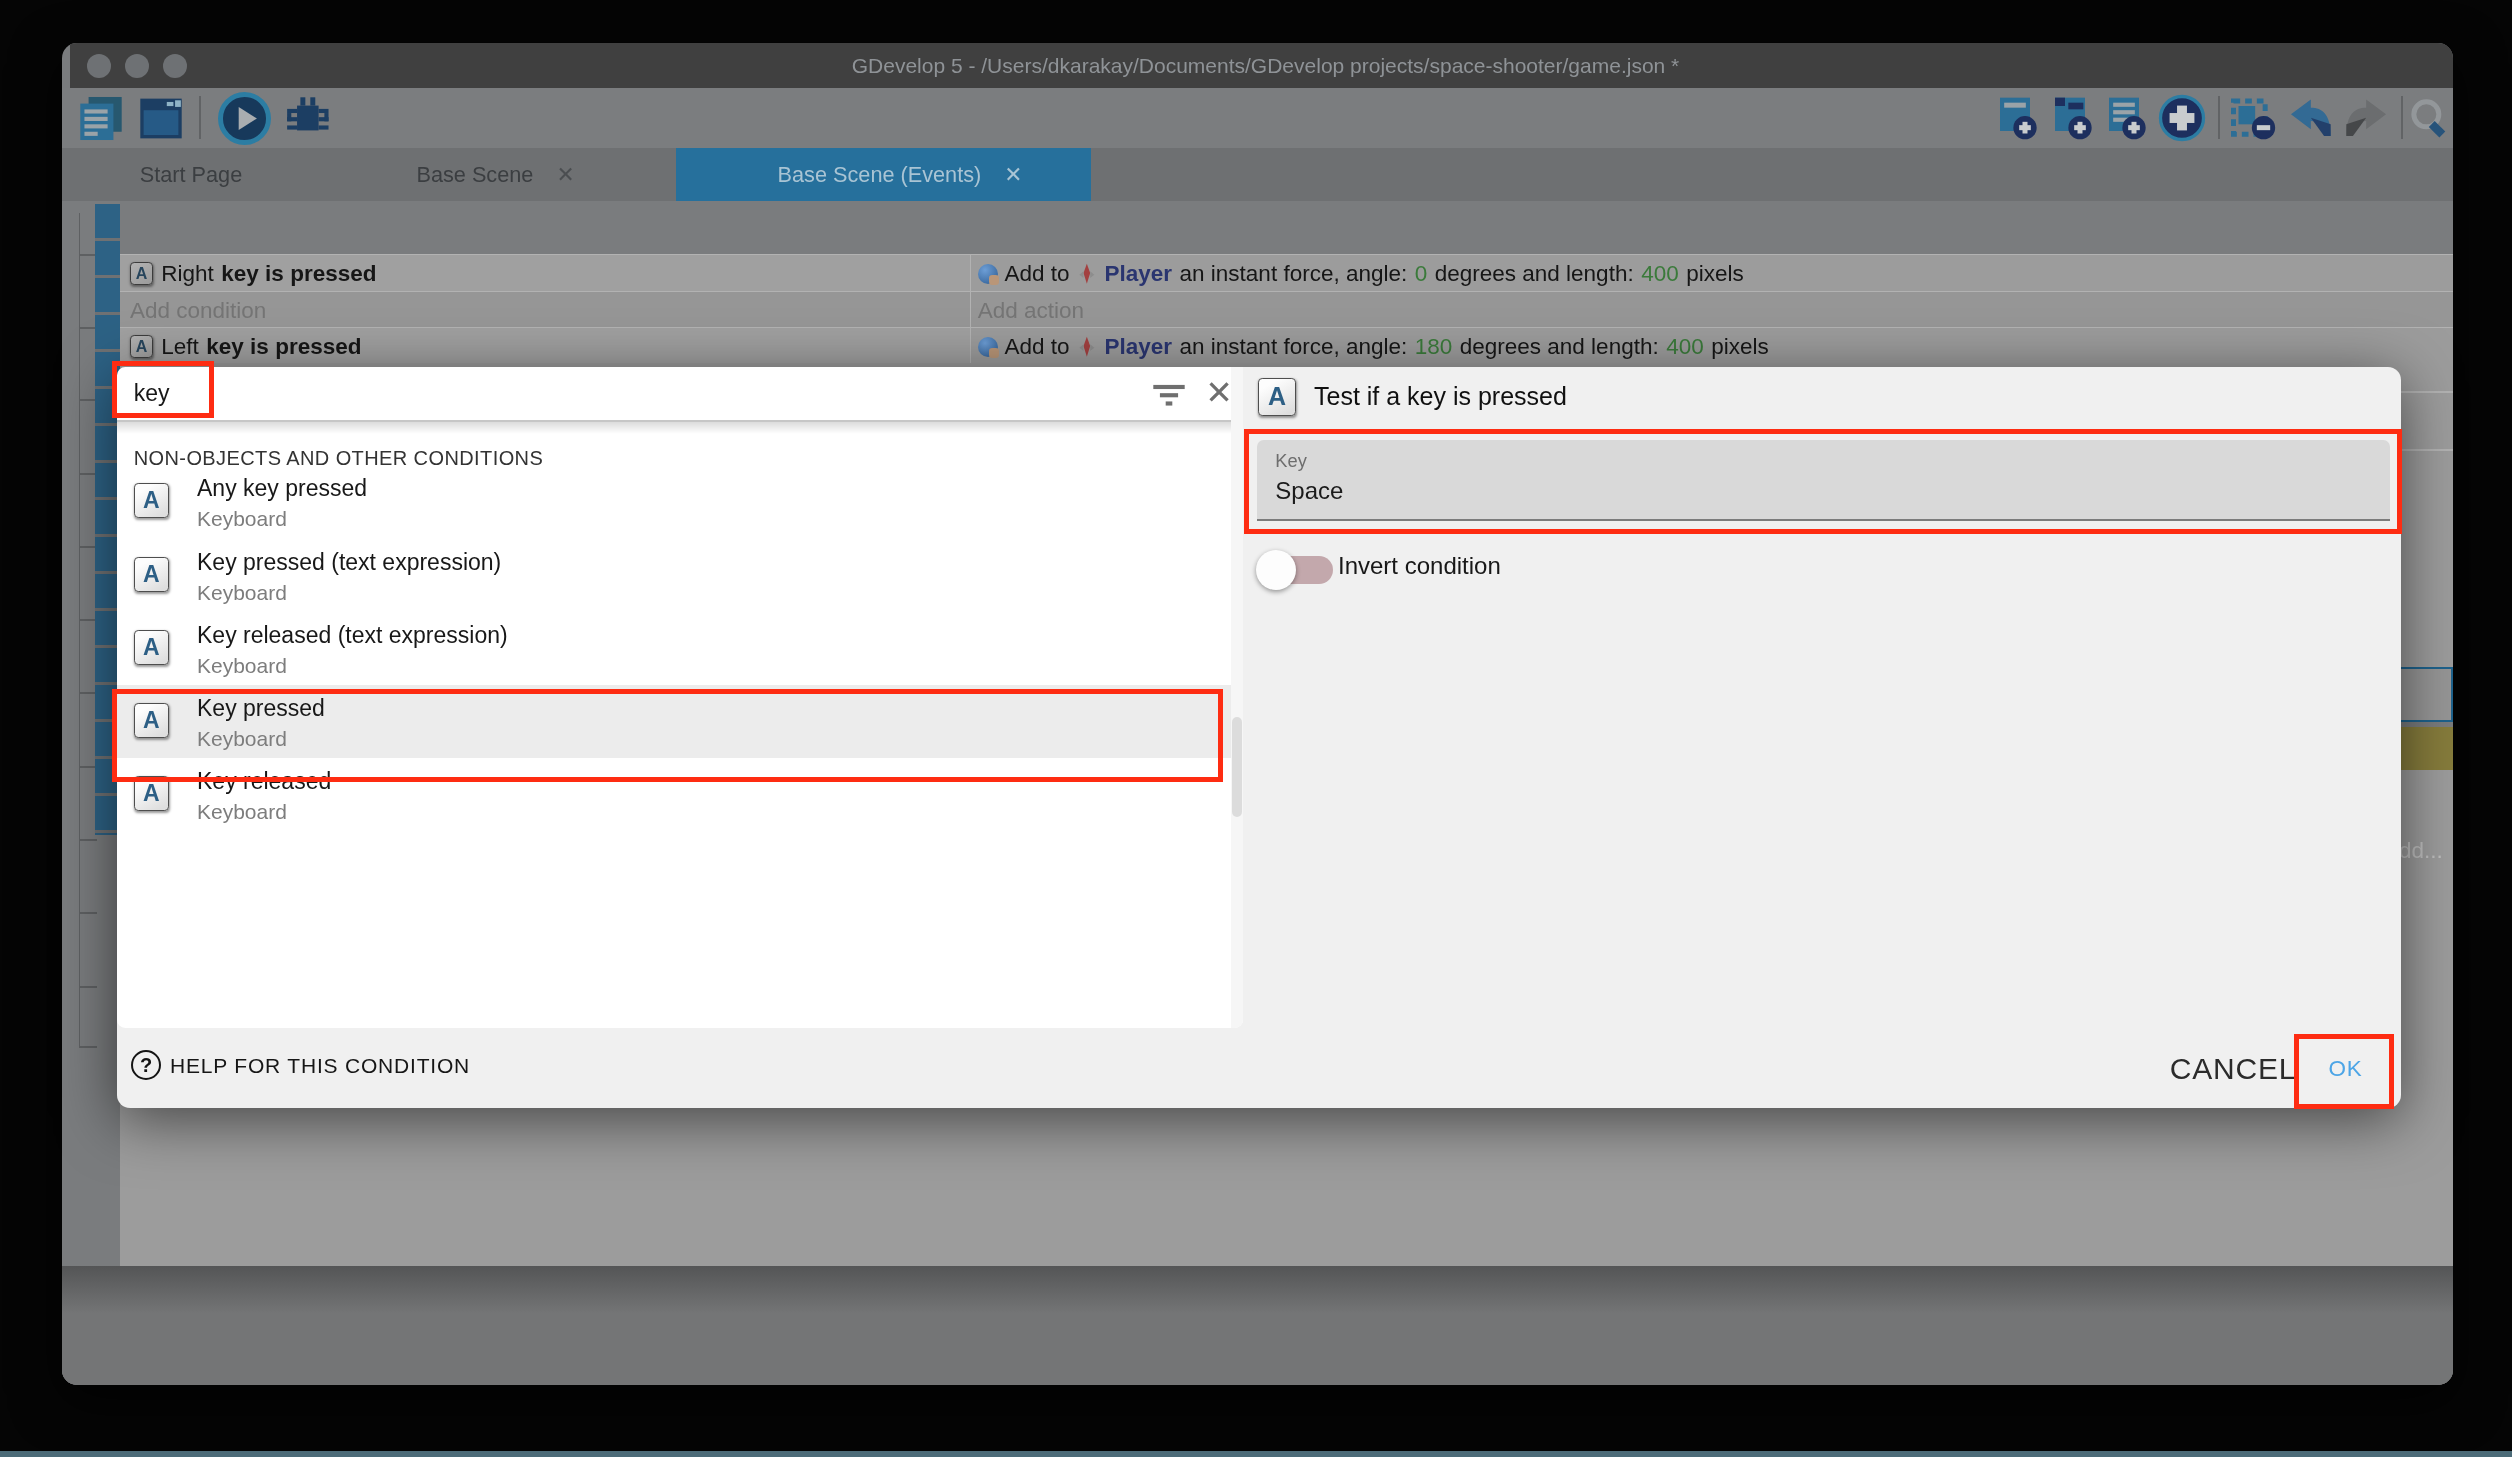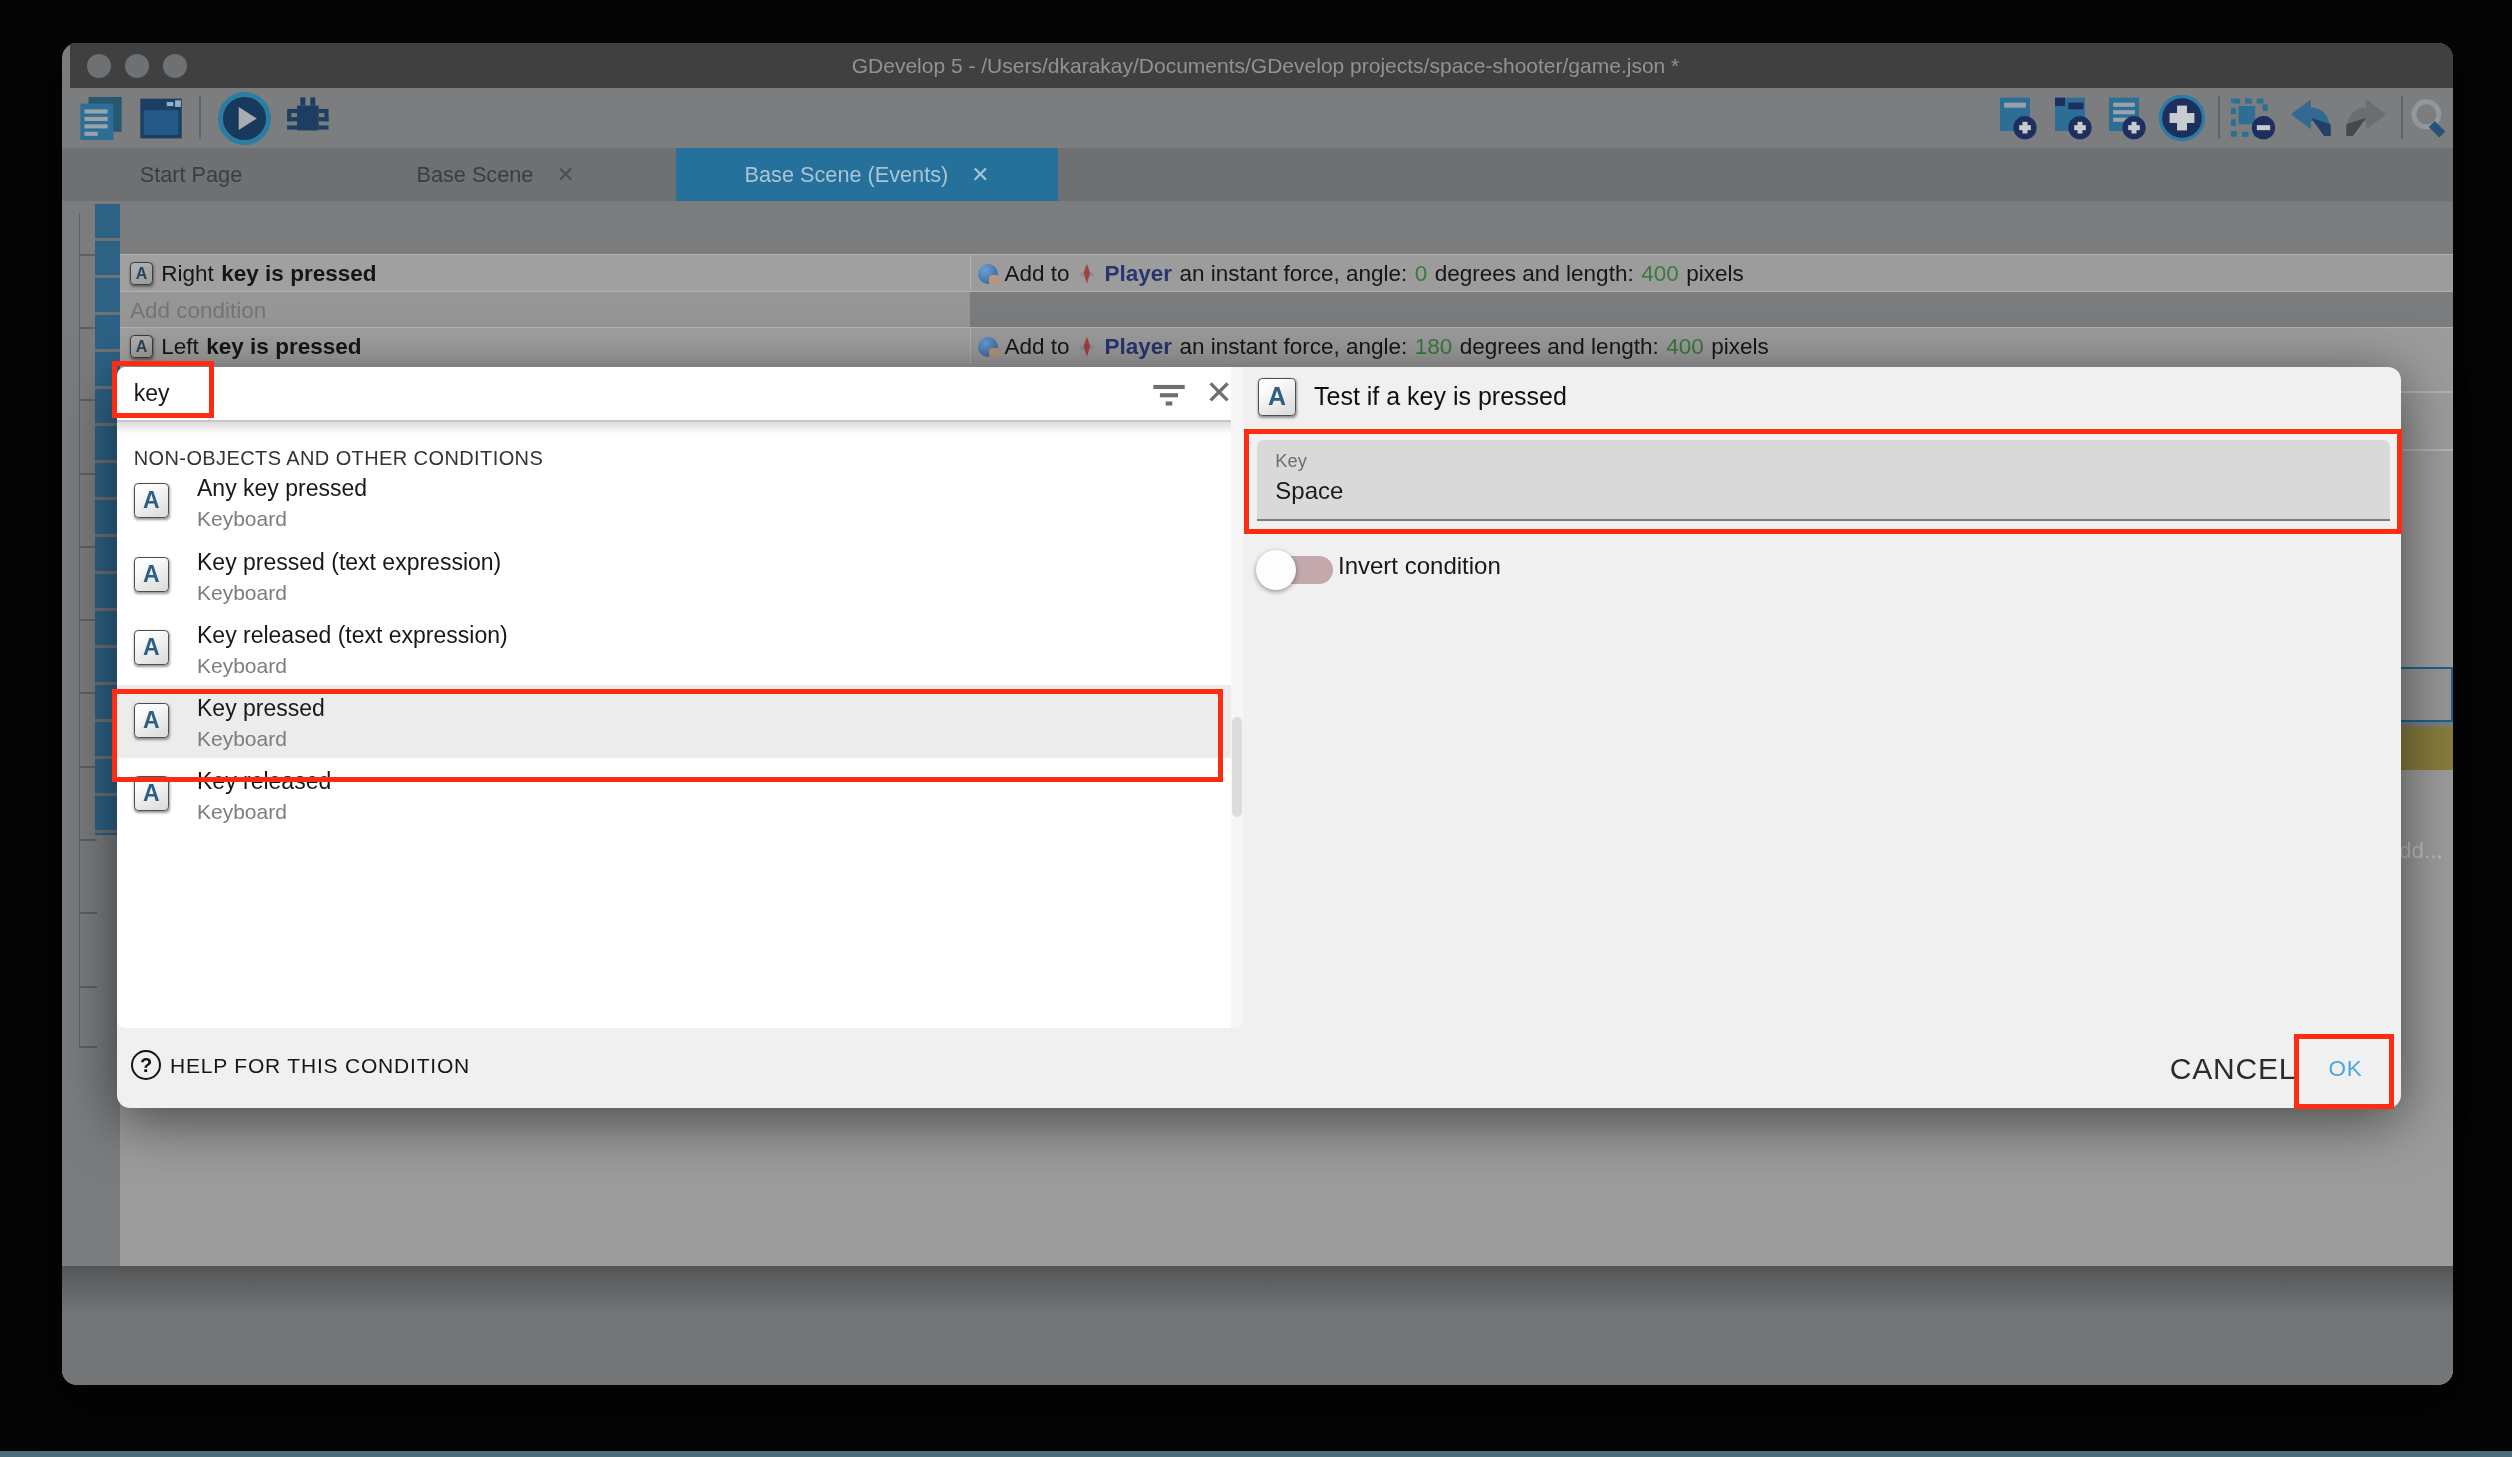--- a/index.html
+++ b/index.html
@@ -13,21 +13,21 @@
   .light{position:absolute;top:10.8px;width:24px;height:24px;border-radius:50%;background:#6e7174;}
   .titletext{position:absolute;left:0;top:0;width:100%;height:45px;line-height:45px;text-align:center;
              color:#8f9397;font-size:21px;}
   .toolbar{position:absolute;left:0;top:45px;width:100%;height:60px;background:#7b7d7f;}
   .tbicon{position:absolute;top:5px;height:50px;display:flex;align-items:center;justify-content:center;}
   .vsep{position:absolute;top:8.3px;width:1.7px;height:43px;background:#616365;}
   .tabbar{position:absolute;left:0;top:105px;width:100%;height:53px;background:#6e7072;}
   .tab{position:absolute;top:0;height:53px;display:flex;align-items:center;justify-content:center;gap:23px;
        color:#3b3e41;font-size:21.7px;font-weight:500;}
   .tab .x{font-size:21.7px;color:#4b4e51;}
-  .tab.active{background:#26709c;color:#a9c4d4;}
+  .tab.active{background:#26709c;color:#a9c4d4;padding-left:33px;}
   .tab.active .x{color:#a9c4d4;}
 
   
   .events{position:absolute;left:0;top:158px;width:100%;bottom:0;background:#7a7c7e;}
   .treeline{position:absolute;left:16.7px;top:11.7px;width:1.7px;height:833px;background:#5e6062;}
   .tick{position:absolute;left:16.7px;width:18.3px;height:1.7px;background:#5e6062;}
   .handles{position:absolute;left:33px;top:2.5px;width:25px;height:631px;
            background:repeating-linear-gradient(#2d6285 0 34px,#6f7173 34px 37px);}
   .erow{position:absolute;left:58px;right:0;}
   .controlsbar{top:2.5px;height:51px;background:#867c3c;display:flex;align-items:center;}
@@ -287,20 +287,23 @@
           <span class="num">400</span>
           <span class="gap"></span>
           <span>pixels</span>
         </div>
       </div>
 
       <div class="erow datarow addrow r44" style="top:90px">
         <div class="cell cond">
           <span>Add condition</span>
         </div>
+        <div class="cell act">
+          <span>Add action</span>
+        </div>
       </div>
 
       <div class="erow datarow r44" style="top:126px">
         <div class="cell cond">
           <span class="keycap dim k26">A</span>
           <span>Left</span>
           <span class="gap"></span>
           <span class="bold">key is pressed</span>
         </div>
         <div class="cell act">

